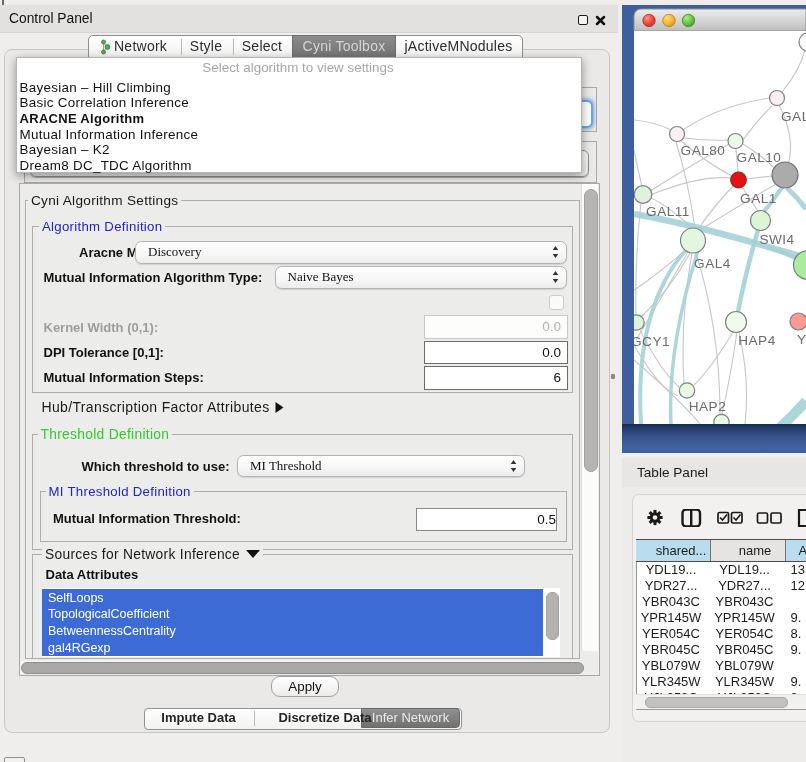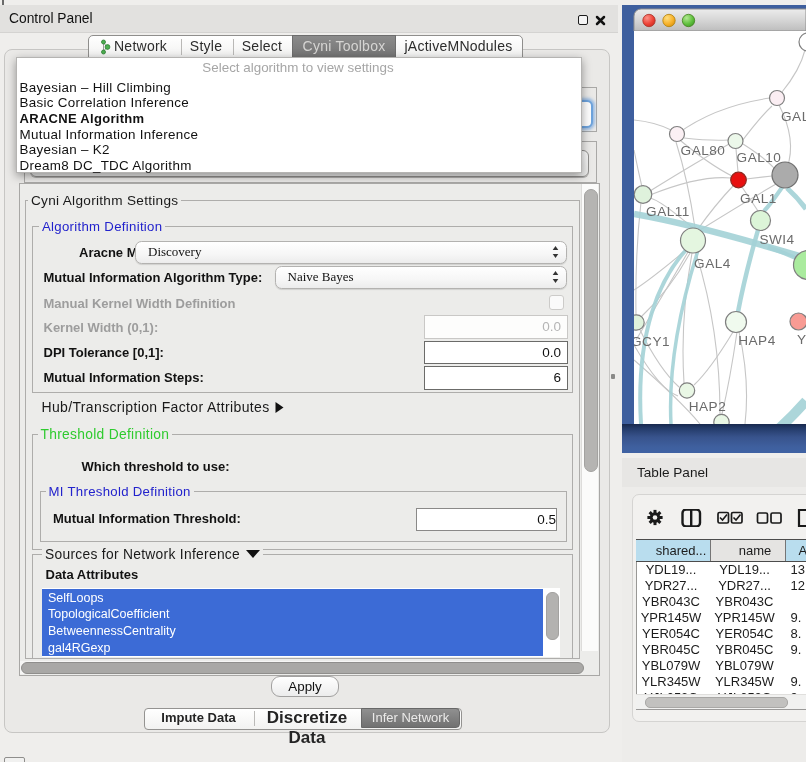--- a/index.html
+++ b/index.html
@@ -85,41 +85,47 @@
 
   <div class="lbl" style="left:43.5px;top:269.5px;">Mutual Information Algorithm Type:</div>
   <div class="combo" style="left:274.5px;top:266px;width:290.5px;height:20.5px;">
     <span class="ct">Naive Bayes</span>
     <svg class="carr" viewBox="0 0 7 13">
         <path d="M3.5 0.5 L6.3 4.6 L0.7 4.6 Z" fill="#333"></path>
         <path d="M3.5 12.5 L6.3 8.4 L0.7 8.4 Z" fill="#333"></path>
       </svg>
   </div>
 
-  <div class="lblg" style="left:43.5px;top:295.5px;">Manual Kernel Width Definition</div>
   <div class="abs" style="left:549px;top:295px;width:13px;height:13px;background:#fafafa;border:1px solid #cccbc9;border-radius:3px;"></div>
 
   <div class="lblg" style="left:43.5px;top:319.5px;">Kernel Width (0,1):</div>
   <div class="tf" style="left:424px;top:314.5px;width:136px;height:22px;line-height:22px;padding-right:6px;border:1px solid #c9c8c6;background:#fdfdfc;color:#b5b5b5;">0.0</div>
 
   <div class="lbl" style="left:43.5px;top:344.5px;">DPI Tolerance [0,1]:</div>
   <div class="tf" style="left:424px;top:340.5px;width:136px;height:21.5px;line-height:21.5px;padding-right:6px;border:1.5px solid #6b6b69;">0.0</div>
 
   <div class="lbl" style="left:43.5px;top:370px;">Mutual Information Steps:</div>
   <div class="tf" style="left:424px;top:366px;width:136px;height:21.5px;line-height:21.5px;padding-right:6px;border:1.5px solid #6b6b69;">6</div>
 
   <div class="abs" style="left:41.5px;top:399px;font-size:14px;letter-spacing:0.35px;color:#1a1a1a;white-space:nowrap;">Hub/Transcription Factor Attributes</div>
   <svg class="abs" style="left:274px;top:400.5px;" width="11" height="13" viewBox="0 0 11 13">
       <path d="M1.5 1 L9.5 6.5 L1.5 12 Z" fill="#111"></path>
     </svg>
 
   <div class="fs" style="left:32px;top:433.5px;width:539px;height:114.5px;"></div>
   <div class="fstitle" style="left:37.5px;top:427.5px;color:#2fcb2f;font-size:13.8px;line-height:13px;">Threshold Definition</div>
 
   <div class="lbl" style="left:81.5px;top:459px;">Which threshold to use:</div>
+  <div class="combo" style="left:237px;top:455px;width:286px;height:19.5px;">
+    <span class="ct">MI Threshold</span>
+    <svg class="carr" viewBox="0 0 7 13">
+        <path d="M3.5 0.5 L6.3 4.6 L0.7 4.6 Z" fill="#333"></path>
+        <path d="M3.5 12.5 L6.3 8.4 L0.7 8.4 Z" fill="#333"></path>
+      </svg>
+  </div>
 
   <div class="fs" style="left:39.5px;top:490.9px;width:525px;height:49.6px;"></div>
   <div class="fstitle" style="left:45.5px;top:484.9px;color:#2222cc;font-size:13.2px;line-height:13px;">MI Threshold Definition</div>
 
   <div class="lbl" style="left:53px;top:511px;">Mutual Information Threshold:</div>
   <div class="tf" style="left:416px;top:507.5px;width:139px;height:21px;line-height:21px;border:1px solid #8a8988;">0.5</div>
 
   <div class="fs" style="left:32px;top:554px;width:539px;height:103px;border-bottom:none;"></div>
   <div class="fstitle" style="left:42px;top:548px;color:#1a1a1a;font-size:13.8px;line-height:13px;">Sources for Network Inference <span style="display:inline-block;vertical-align:1px;margin-left:2px;width:0;height:0;border-left:7px solid transparent;border-right:7px solid transparent;border-top:8px solid #111;"></span></div>
 
@@ -136,21 +142,21 @@
   <div class="abs" style="left:21px;top:662px;width:561px;height:10px;background:#a9a8a6;border:1px solid #8f8e8c;border-radius:6px;"></div>
 
   <div class="abs" style="left:271px;top:675.5px;width:66px;height:19.5px;background:linear-gradient(#ffffff,#ececec);
       border:1px solid #a2a1a0;border-radius:9px;text-align:center;line-height:19.5px;font-size:13.4px;color:#111;">Apply</div>
 
   <div class="abs" style="left:144px;top:708px;width:316px;height:20px;background:linear-gradient(#ffffff,#f2f2f1);
        border:1px solid #949391;border-radius:4px;"></div>
   <div class="abs" style="left:361px;top:708px;width:99px;height:20px;background:linear-gradient(#909090,#717171);border:1px solid #686868;box-sizing:border-box;border-radius:0 4px 4px 0;"></div>
   <div class="abs" style="left:253.5px;top:711px;width:1px;height:15px;background:#bbbab8;"></div>
   <div class="abs" style="left:144px;top:708px;width:109px;height:20px;line-height:20px;text-align:center;font-size:13px;font-weight:bold;color:#242424;">Impute Data</div>
-  <div class="abs" style="left:253px;top:708px;width:108px;height:20px;line-height:20px;text-align:center;font-size:17px;font-weight:bold;color:#242424;">Discretize Data</div>
+  <div class="abs" style="left:271px;top:708px;width:108px;height:20px;line-height:20px;text-align:center;font-size:13px;font-weight:bold;color:#242424;">Discretize Data</div>
   <div class="abs" style="left:361px;top:708px;width:99px;height:20px;line-height:20px;text-align:center;font-size:13px;color:#ebeae9;">Infer Network</div>
 
   <div class="abs" style="left:4px;top:757px;width:19px;height:12px;background:#f1f1f0;border:1.5px solid #8f8e8c;border-radius:2px;"></div>
 
   <div class="abs" style="left:611px;top:374px;width:4px;height:5px;background:#8a8a88;border-radius:1px;"></div>
 
   <svg class="abs" style="left:622px;top:5px;" width="184" height="448" viewBox="0 0 184 448">
     <defs>
       <clipPath id="cnv">
           <rect x="12" y="26" width="172" height="393"></rect>

